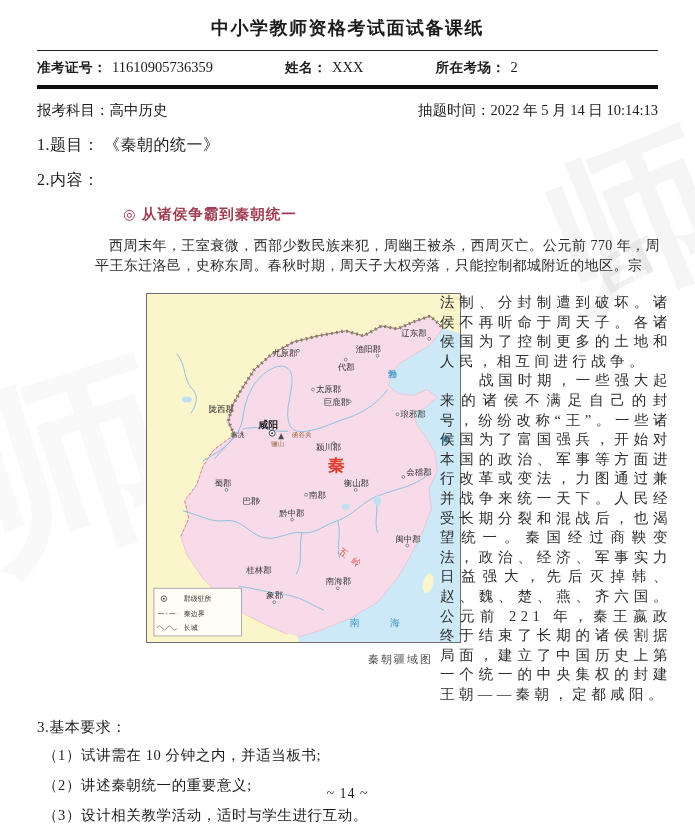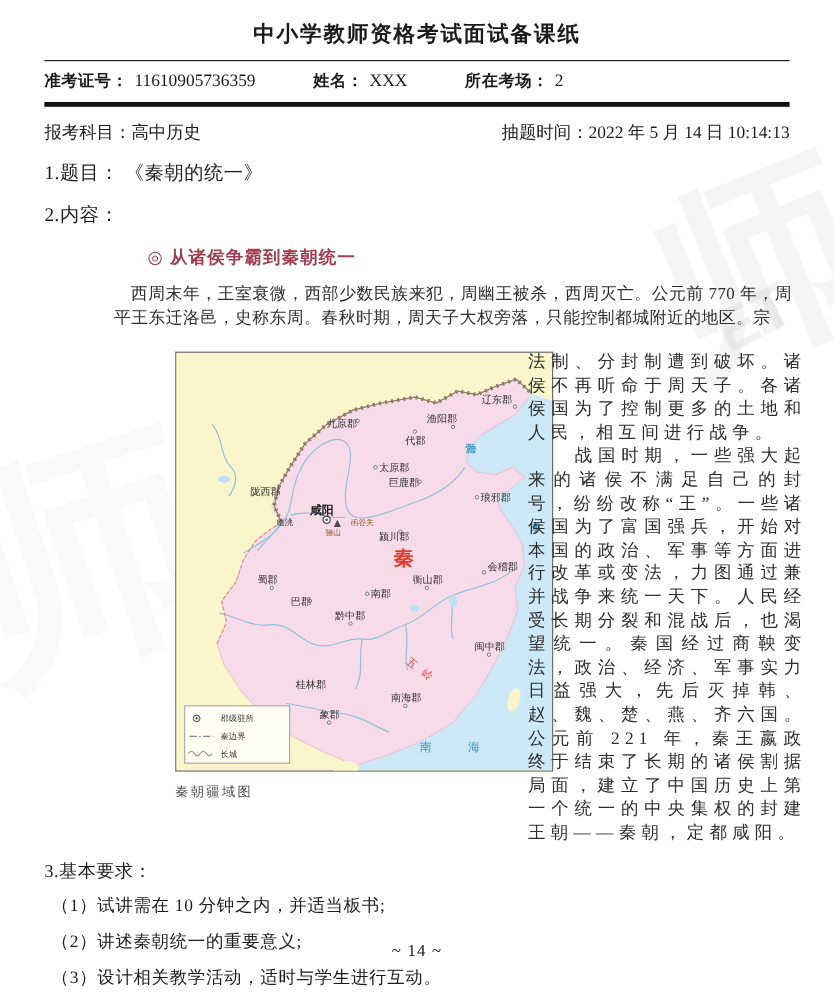--- a/index.html
+++ b/index.html
@@ -16,21 +16,21 @@
   .wm-glyph-tr { top:108px; left:548px; font-size:170px; transform:rotate(-22deg); }
   .wm-text-tr  { top:236px; left:596px; font-size:50px; transform:rotate(-28deg); color:rgba(120,120,120,0.10); }
   .wm-glyph-left { top:330px; left:-30px; font-size:200px; transform:rotate(-18deg); color:rgba(120,120,120,0.045); }
 
   .content { position:relative; z-index:1; }
 
   .doc-title { text-align:center; font-size:18px; font-weight:bold; letter-spacing:1.5px; margin:2px 14px 0 0; }
   .rule-thin { border:none; border-top:1.3px solid #222; margin:10px 14px 0 0; }
   .rule-thick { height:4px; background:#101010; margin:8px 14px 0 0; }
 
-  .info-row { display:flex; align-items:center; margin:8px 14px 0 0; }
+  .info-row { display:flex; align-items:center; margin:8px 14px 0 0;gap:24px; }
   .info-item { display:flex; align-items:baseline; }
   .info-item + .info-item { margin-left:48px; }
   .lbl { font-family:"Liberation Sans","DejaVu Sans",sans-serif; font-weight:bold; font-size:13.5px; letter-spacing:0.5px; }
   .val { font-size:14.5px; margin-left:5px; }
 
   .subject-row { display:flex; justify-content:space-between; align-items:baseline; margin:12px 14px 0 0; font-size:14.5px;gap:48px; }
   .subject-row .lbl2 { font-size:14.5px; }
 
   .q-line { font-size:16px; margin-top:14px; letter-spacing:0.5px; line-height:21px; }
 
@@ -40,21 +40,21 @@
   }
 
   .para-full {
     margin:12px 12px 0 58px; font-size:14px; line-height:20px; letter-spacing:0.4px;
     text-align:justify; text-indent:14px; color:#2e2e2e;
   }
 
   .map-row { display:flex; margin-top:17px; }
   .map-figure { margin:0 0 0 81px; width:315px; flex:0 0 auto; }
   .map-figure svg { display:block; border:1.3px solid #6d6d6d; background:#fbf5cc; }
-  .map-caption { text-align:left; font-size:11px; color:#4a4a4a; letter-spacing:2px; margin-top:9px; }
+  .map-caption { text-align:right; font-size:11px; color:#4a4a4a; letter-spacing:2px; margin-top:9px; }
 
   .right-col { width:232px; margin-left:7px; font-size:14.5px; line-height:19.6px;
                letter-spacing:4.4px; text-align:justify; color:#2e2e2e; }
   .right-col p { margin:0; }
   .right-col p.indented { text-indent:39px; }
 
   .requirements { margin-top:10px; }
   .req-heading { font-size:15px; letter-spacing:0.5px; line-height:26px; }
   .req-item { font-size:14.5px; letter-spacing:0.6px; line-height:30px; margin-left:6px; }
 

